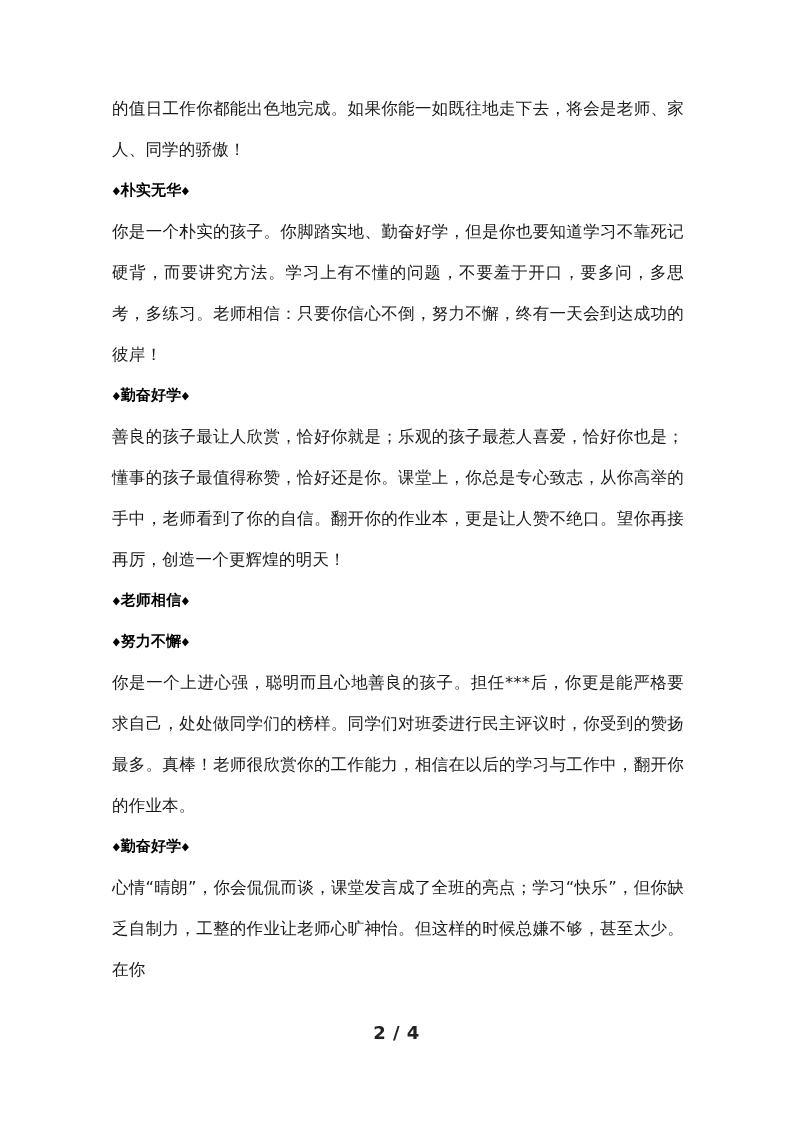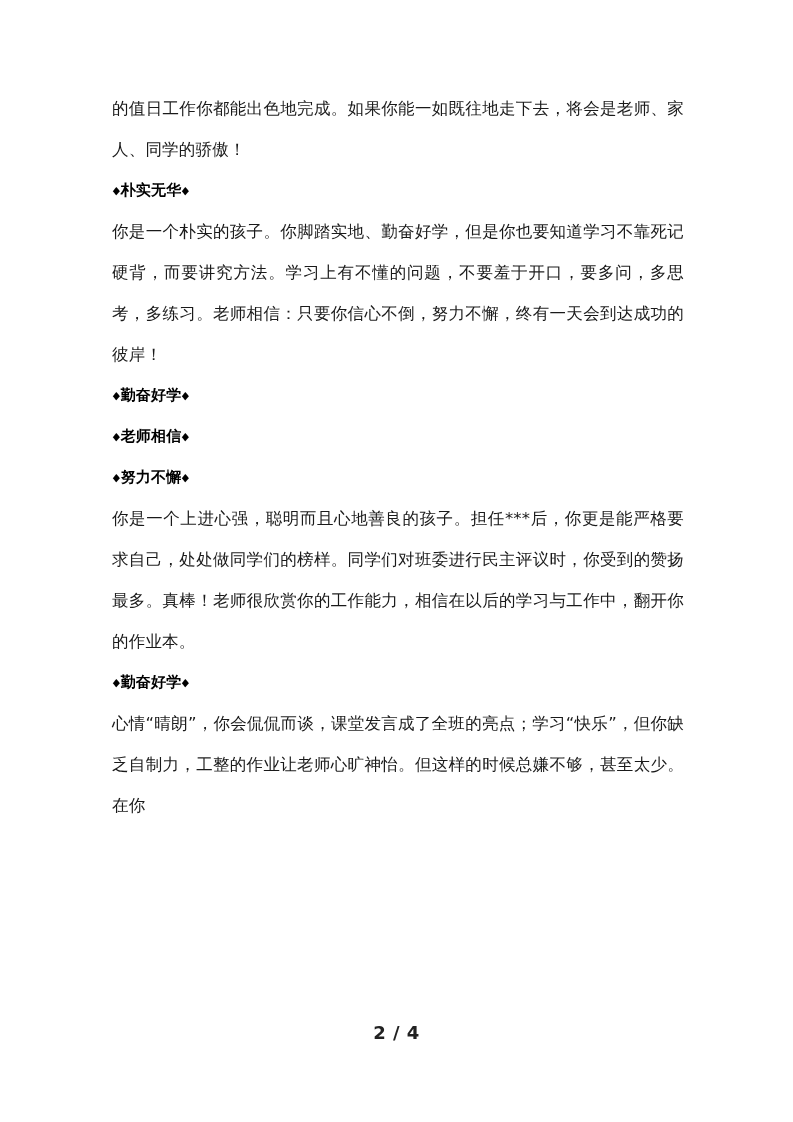--- a/index.html
+++ b/index.html
@@ -64,20 +64,21 @@
 </style>
 </head>
 <body>
 
 <div class="page">
   <div class="content">
       <div class="para">的值日工作你都能出色地完成。如果你能一如既往地走下去，将会是老师、家人、同学的骄傲！</div>
       <div class="heading"><span class="bullet">◆</span><span>朴实无华</span><span class="bullet">◆</span></div>
       <div class="para">你是一个朴实的孩子。你脚踏实地、勤奋好学，但是你也要知道学习不靠死记硬背，而要讲究方法。学习上有不懂的问题，不要羞于开口，要多问，多思考，多练习。老师相信：只要你信心不倒，努力不懈，终有一天会到达成功的彼岸！</div>
       <div class="heading"><span class="bullet">◆</span><span>勤奋好学</span><span class="bullet">◆</span></div>
+      <div class="para">善良的孩子最让人欣赏，恰好你就是；乐观的孩子最惹人喜爱，恰好你也是；懂事的孩子最值得称赞，恰好还是你。课堂上，你总是专心致志，从你高举的手中，老师看到了你的自信。翻开你的作业本，更是让人赞不绝口。望你再接再厉，创造一个更辉煌的明天！</div>
       <div class="heading"><span class="bullet">◆</span><span>老师相信</span><span class="bullet">◆</span></div>
       <div class="heading"><span class="bullet">◆</span><span>努力不懈</span><span class="bullet">◆</span></div>
       <div class="para">你是一个上进心强，聪明而且心地善良的孩子。担任***后，你更是能严格要求自己，处处做同学们的榜样。同学们对班委进行民主评议时，你受到的赞扬最多。真棒！老师很欣赏你的工作能力，相信在以后的学习与工作中，翻开你的作业本。</div>
       <div class="heading"><span class="bullet">◆</span><span>勤奋好学</span><span class="bullet">◆</span></div>
       <div class="para">心情“晴朗”，你会侃侃而谈，课堂发言成了全班的亮点；学习“快乐”，但你缺乏自制力，工整的作业让老师心旷神怡。但这样的时候总嫌不够，甚至太少。在你</div>
     </div>
   <div class="footer">2 / 4</div>
 </div>
 
 </body></html>

